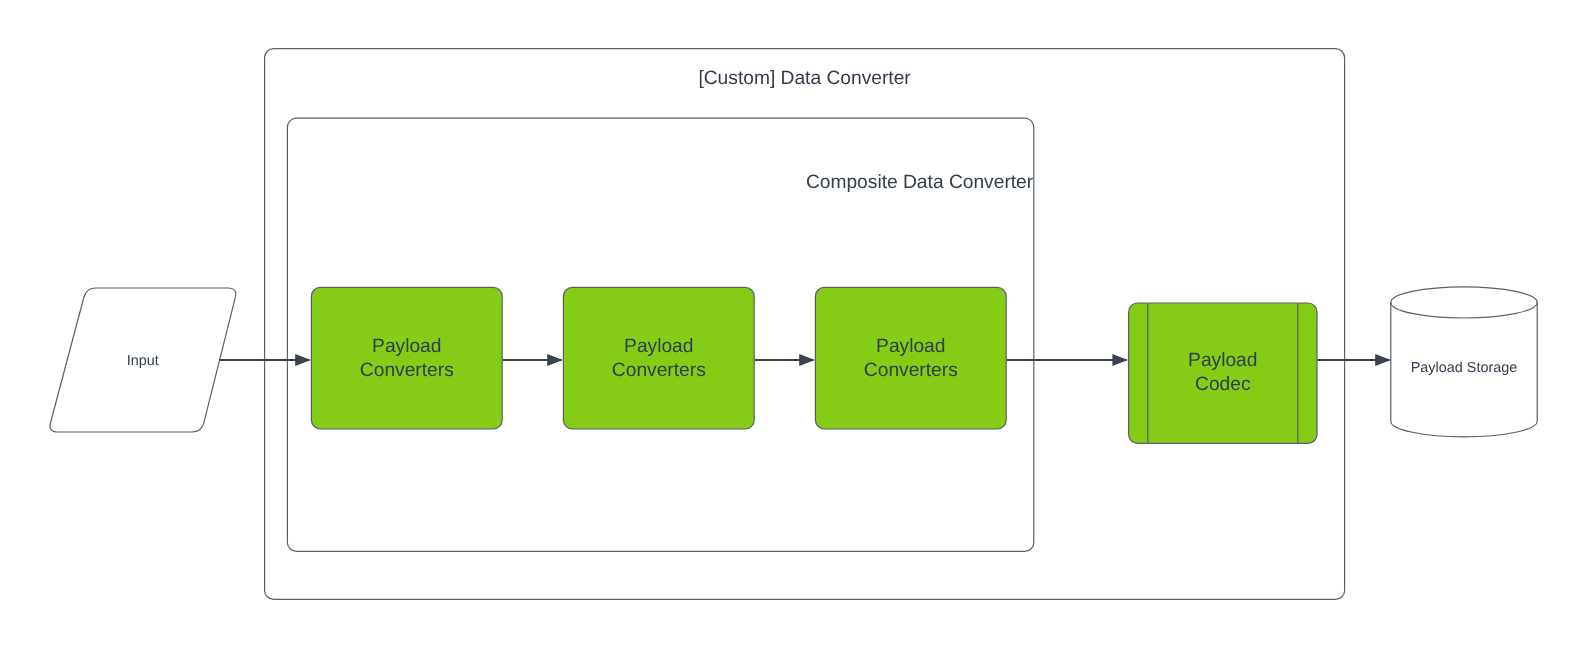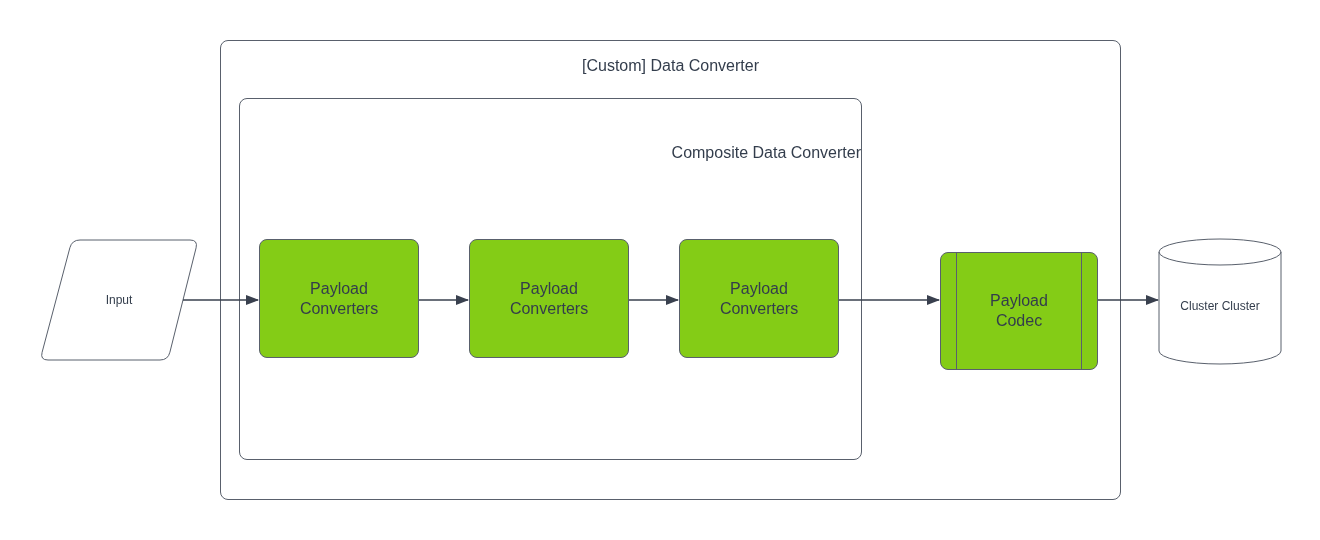--- a/index.html
+++ b/index.html
@@ -102,16 +102,16 @@
 
   <div class="node" id="node-codec">
     <div class="codec-bar left"></div>
     <span>Payload Codec</span>
     <div class="codec-bar right"></div>
   </div>
 
   <div class="float-label" id="input-label">Input</div>
 
   <div class="float-label" id="storage-label">
-    <span>Cluster Cluster</span>
+    <span>Payload Storage</span>
   </div>
 
 </div>
 
 </body></html>

